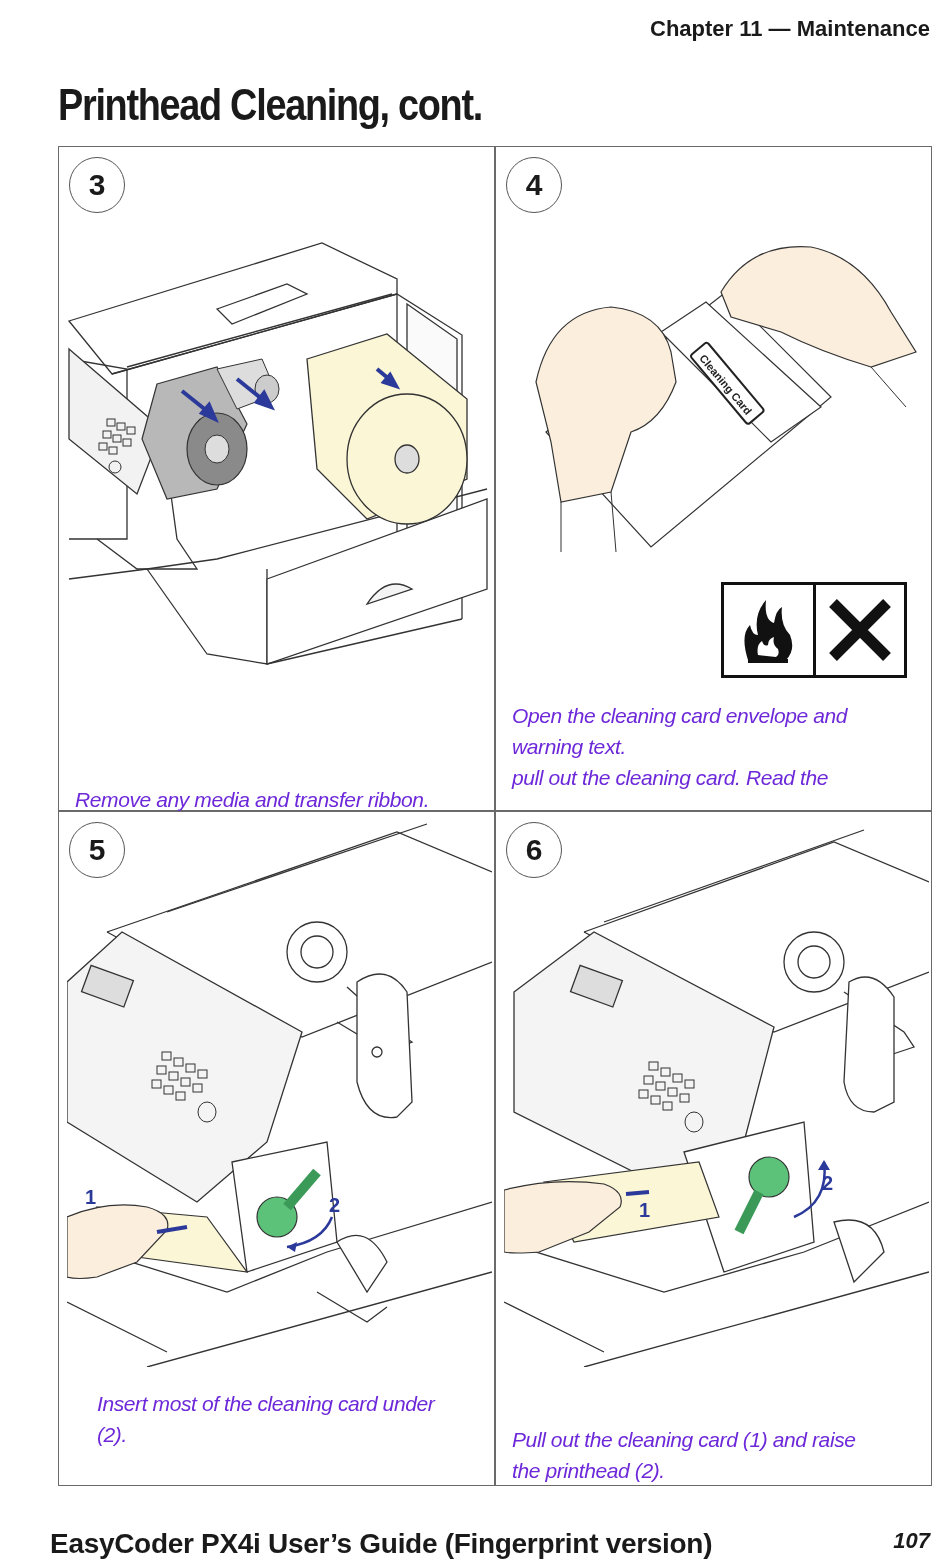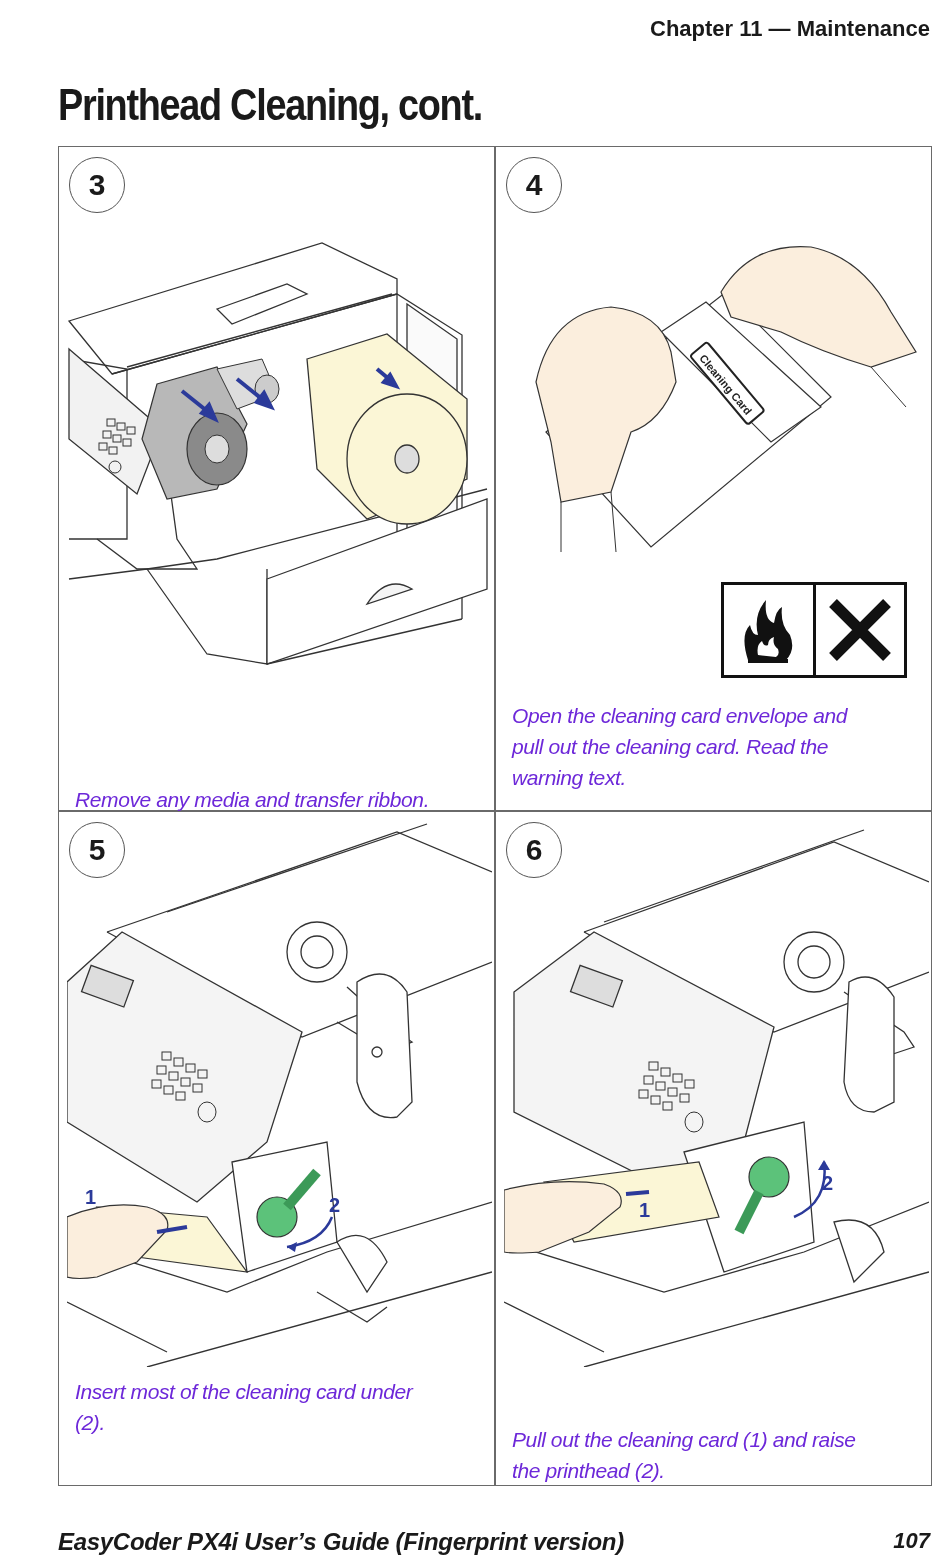--- a/index.html
+++ b/index.html
@@ -11,24 +11,24 @@
   .hline { position: absolute; left: 0; top: 663px; width: 100%; height: 1.5px; background: #6a6a6a; }
   .cell { position: absolute; }
   .c3 { left: 0; top: 0; width: 435px; height: 663px; }
   .c4 { left: 437px; top: 0; width: 435px; height: 663px; }
   .c5 { left: 0; top: 665px; width: 435px; height: 673px; }
   .c6 { left: 437px; top: 665px; width: 435px; height: 673px; }
   .step-num { position: absolute; left: 10px; top: 10px; width: 56px; height: 56px; border: 1.2px solid #555; border-radius: 50%; box-sizing: border-box; display: flex; align-items: center; justify-content: center; font-weight: bold; font-size: 30px; transform: scaleX(1); }
   .caption { position: absolute; left: 16px; font-style: italic; font-size: 21px; line-height: 31px; letter-spacing: -0.4px; color: #6d28d9; }
   .c3 .caption { top: 637px; }
   .c4 .caption { top: 553px; }
-  .c5 .caption { top: 564px; }
+  .c5 .caption { top: 576px; margin-left: 22px; }
   .c6 .caption { top: 612px; font-style: italic; }
   .illus { position: absolute; }
-  .footer-title { position: absolute; left: 58px; top: 1528px; font-weight: bold; font-style: italic; font-size: 24px; letter-spacing: -0.3px; }
+  .footer-title { position: absolute; left: 50px; top: 1528px; font-weight: bold; font-size: 28px; letter-spacing: -0.3px; }
   .footer-page { position: absolute; right: 20px; top: 1528px; font-weight: bold; font-style: italic; font-size: 22px; }
   .warn { position: absolute; left: 225px; top: 435px; width: 186px; height: 96px; border: 3px solid #111; box-sizing: border-box; display: flex; }
   .warn .box { flex: 1; display: flex; align-items: center; justify-content: center; }
   .warn .box + .box { border-left: 3px solid #111; }
 </style>
 </head>
 <body>
 
 <div class="chapter">Chapter 11 — Maintenance</div>
 <h1 class="page-title">Printhead Cleaning, cont.</h1>
@@ -112,22 +112,22 @@
           </svg>
       </div>
       <div class="box">
         <svg width="70" height="70" viewBox="0 0 70 70">
             <path d="M8 8 L62 62 M62 8 L8 62" stroke="#111" stroke-width="11"></path>
           </svg>
       </div>
     </div>
     <div class="caption">
       <div>Open the cleaning card envelope and</div>
+      <div>warning text.</div>
       <div>pull out the cleaning card. Read the</div>
-      <div>warning text.</div>
     </div>
   </div>
 
   <div class="cell c5">
     <div class="step-num">5</div>
     <svg class="illus" style="left:8px;top:10px" width="425" height="545" viewBox="0 0 425 545">
       <g fill="none" stroke="#333" stroke-width="1.3">
         <path d="M100 90 L360 2"></path>
         <path d="M40 110 L330 10 L425 50"></path>
         <path d="M40 110 L235 215 L425 140"></path>

